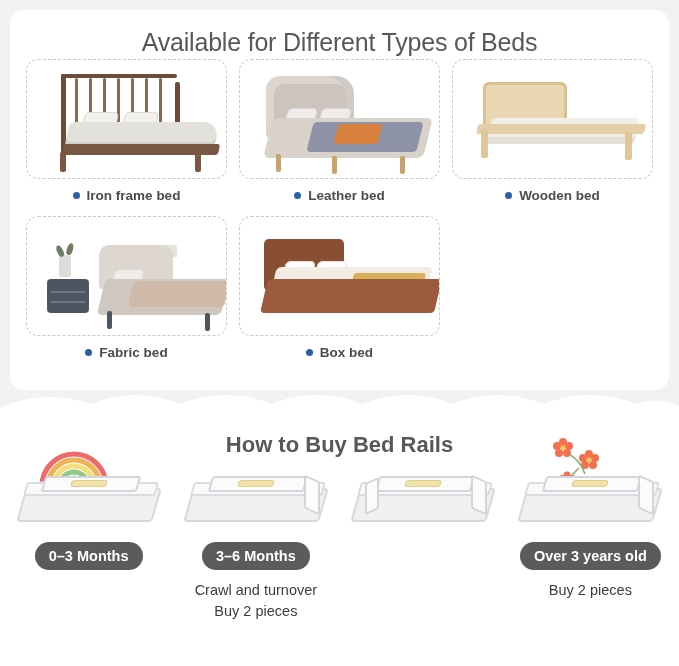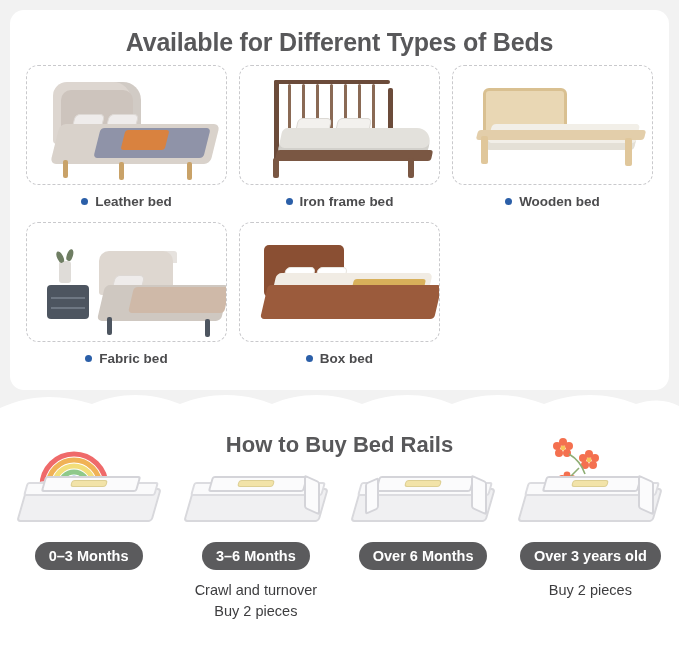--- a/index.html
+++ b/index.html
@@ -30,24 +30,24 @@
   .top-card {
     width: 659px;
     height: 380px;
     background: #ffffff;
     border-radius: 14px;
     padding: 12px 16px 10px 16px;
   }
   .top-title {
     text-align: center;
     font-size: 25px;
-    font-weight: bold;
+    font-weight: normal;
     color: #58585a;
     letter-spacing: -0.2px;
-    margin: 6px 0 8px 0;
+    margin: 6px 0 2px 0;
   }
 
   .grid {
     display: grid;
     grid-template-columns: repeat(3, 1fr);
     grid-column-gap: 12px;
     grid-row-gap: 4px;
   }
   .cell { display: flex; flex-direction: column; align-items: stretch; }
   .thumb {
@@ -315,41 +315,20 @@
 </head>
 <body>
 
 <div class="page">
 
   <div class="top-section">
     <div class="top-card">
       <div class="top-title">Available for Different Types of Beds</div>
 
       <div class="grid">
-
-        <div class="cell">
-          <div class="thumb">
-            <div class="bedwrap">
-              <div class="leather-head"></div>
-              <div class="leather-head-inner"></div>
-              <div class="leather-pillow" style="left:46px; top:48px;"></div>
-              <div class="leather-pillow" style="left:80px; top:48px;"></div>
-              <div class="leather-bed"></div>
-              <div class="leather-blanket"></div>
-              <div class="leather-stripe"></div>
-              <div class="gold-leg" style="left:36px; top:94px;"></div>
-              <div class="gold-leg" style="left:92px; top:96px;"></div>
-              <div class="gold-leg" style="left:160px; top:96px;"></div>
-            </div>
-          </div>
-          <div class="caption">
-            <span class="bullet"></span>
-            <span>Leather bed</span>
-          </div>
-        </div>
 
         <div class="cell">
           <div class="thumb">
             <div class="bedwrap">
               <div class="iron-top"></div>
               <div class="iron-post-l"></div>
               <div class="iron-bar" style="left:48px;  top:18px; height:46px;"></div>
               <div class="iron-bar" style="left:62px;  top:18px; height:46px;"></div>
               <div class="iron-bar" style="left:76px;  top:18px; height:46px;"></div>
               <div class="iron-bar" style="left:90px;  top:18px; height:46px;"></div>
@@ -361,20 +340,41 @@
               <div class="pillow" style="left:96px; top:52px;"></div>
               <div class="iron-mattress"></div>
               <div class="iron-base"></div>
               <div class="iron-leg" style="left:33px; top:92px;"></div>
               <div class="iron-leg" style="left:168px; top:92px;"></div>
             </div>
           </div>
           <div class="caption">
             <span class="bullet"></span>
             <span>Iron frame bed</span>
+          </div>
+        </div>
+
+        <div class="cell">
+          <div class="thumb">
+            <div class="bedwrap">
+              <div class="leather-head"></div>
+              <div class="leather-head-inner"></div>
+              <div class="leather-pillow" style="left:46px; top:48px;"></div>
+              <div class="leather-pillow" style="left:80px; top:48px;"></div>
+              <div class="leather-bed"></div>
+              <div class="leather-blanket"></div>
+              <div class="leather-stripe"></div>
+              <div class="gold-leg" style="left:36px; top:94px;"></div>
+              <div class="gold-leg" style="left:92px; top:96px;"></div>
+              <div class="gold-leg" style="left:160px; top:96px;"></div>
+            </div>
+          </div>
+          <div class="caption">
+            <span class="bullet"></span>
+            <span>Leather bed</span>
           </div>
         </div>
 
         <div class="cell">
           <div class="thumb">
             <div class="bedwrap">
               <div class="wood-head"></div>
               <div class="wood-mattress"></div>
               <div class="wood-rail"></div>
               <div class="wood-leg" style="left:28px; top:70px;"></div>
@@ -516,21 +516,20 @@
 
       <div class="rail-cell">
         <div class="rail-art">
           <div class="mat"></div>
           <div class="mat-top"></div>
           <div class="railbar horiz" style="left:30px; top:12px; width:96px;"></div>
           <div class="railpad" style="left:58px; top:16px; width:36px;"></div>
           <div class="railbar" style="left:124px; top:14px; width:16px; height:34px; transform:skewY(24deg);"></div>
           <div class="railbar" style="left:18px; top:16px; width:14px; height:32px; transform:skewY(-24deg);"></div>
         </div>
-        <div class="badge">Over 6 Months</div>
       </div>
 
       <div class="rail-cell">
         <div class="rail-art">
           <div class="mat"></div>
           <div class="mat-top"></div>
           <div class="railbar horiz" style="left:30px; top:12px; width:96px;"></div>
           <div class="railpad" style="left:58px; top:16px; width:36px;"></div>
           <div class="railbar" style="left:124px; top:14px; width:16px; height:34px; transform:skewY(24deg);"></div>
         </div>

